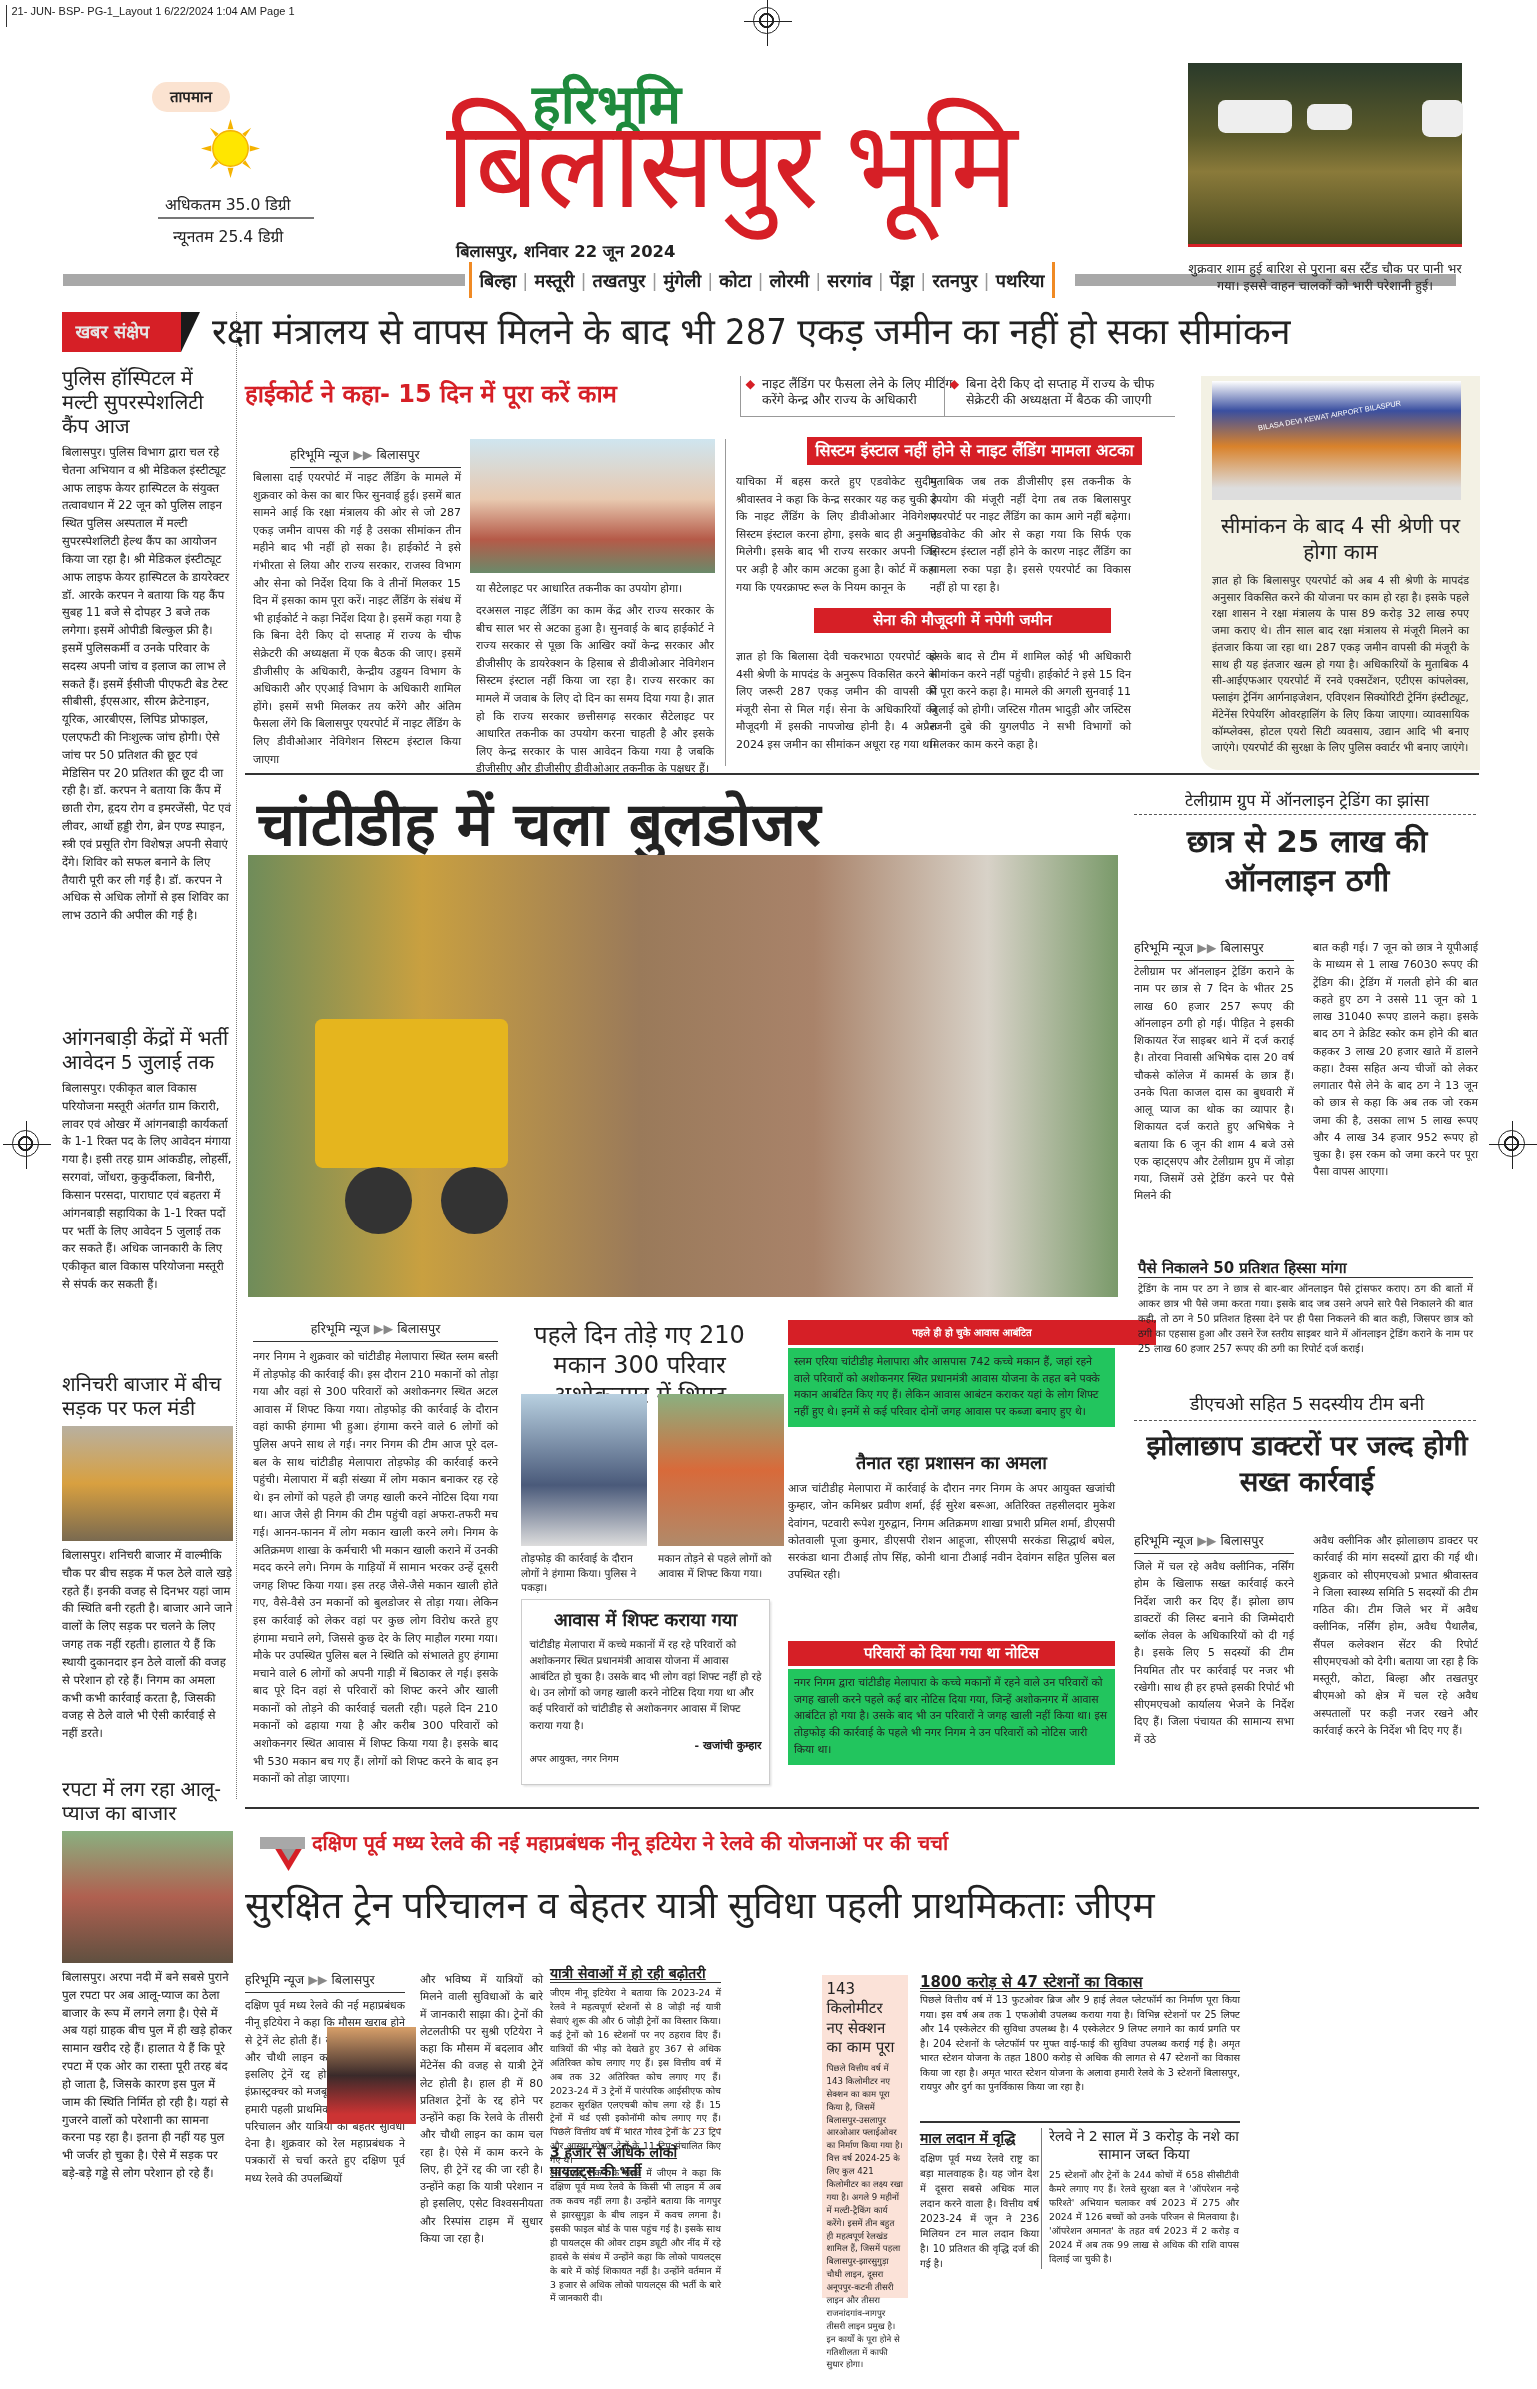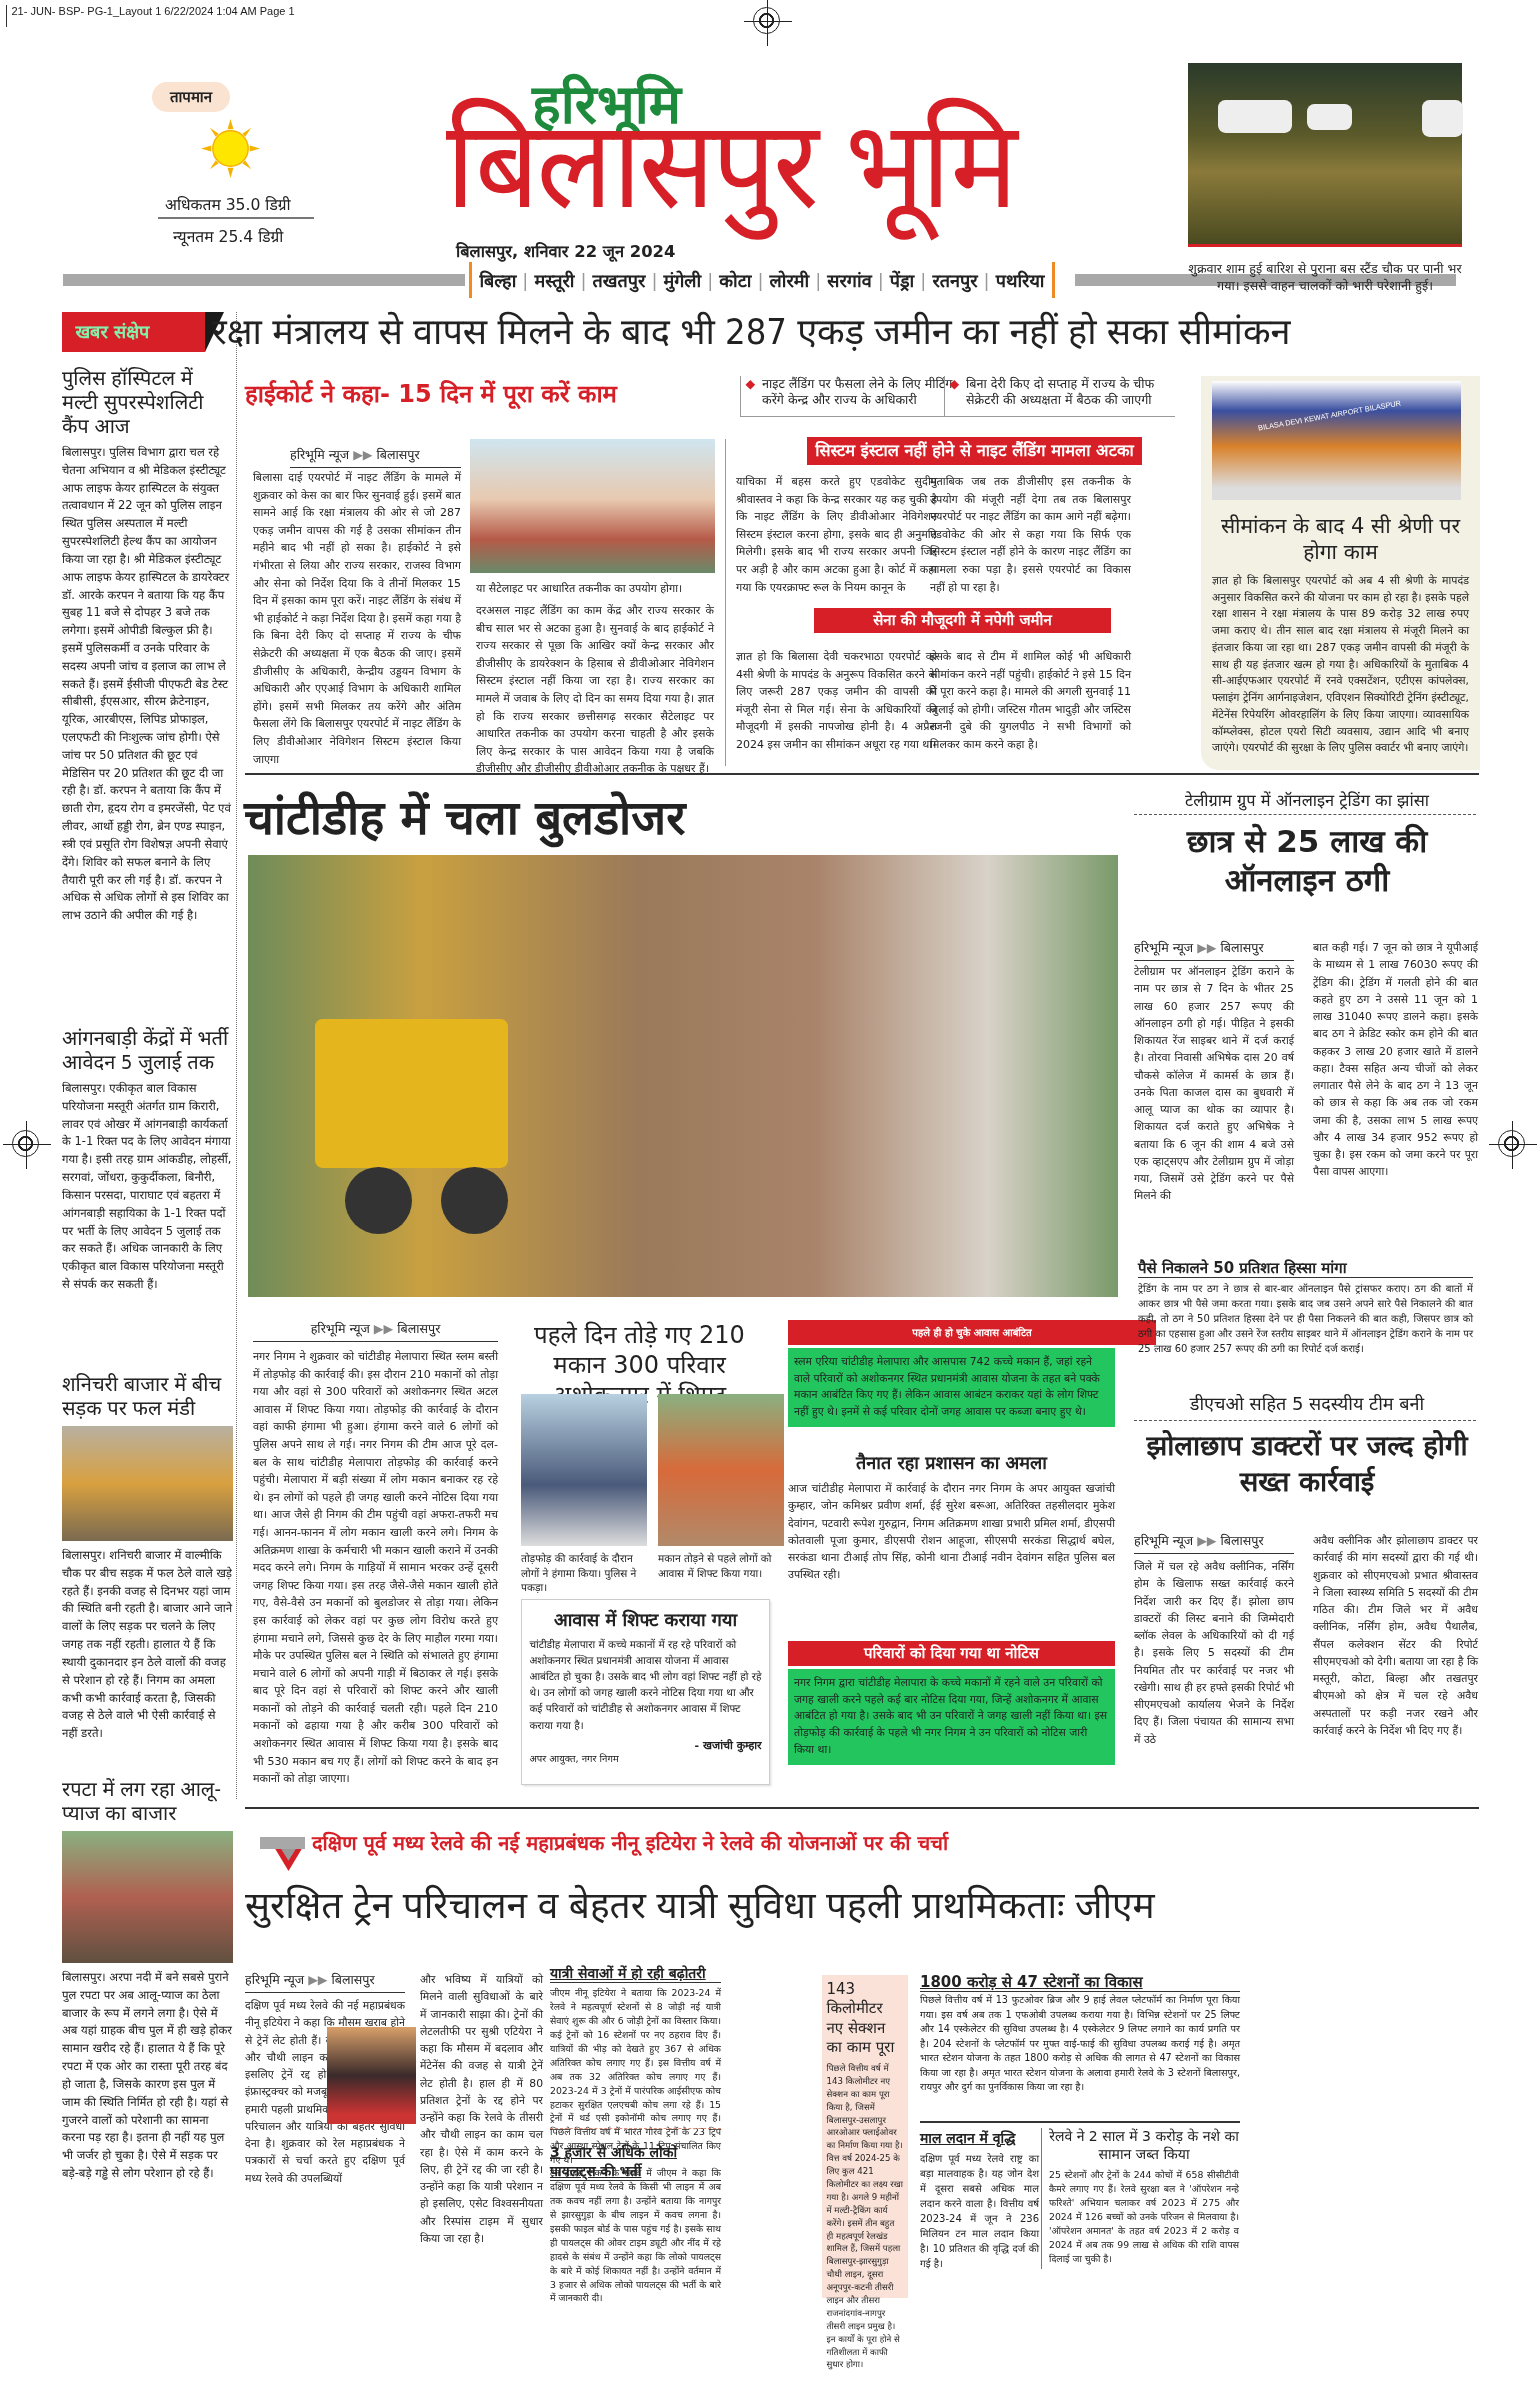--- a/index.html
+++ b/index.html
@@ -17,21 +17,21 @@
 .temp-div{left:158px;top:217px;width:156px;height:1.5px;background:#777}
 .brand-small{left:532px;top:65px;font-size:54px;font-weight:bold;color:#1e8a3c;font-family:"DejaVu Sans",sans-serif}
 .brand-big{left:446px;top:104px;font-size:122px;color:#d61f26;font-family:"DejaVu Sans Condensed","DejaVu Sans",sans-serif;letter-spacing:-3px;line-height:1;transform:scaleX(0.92);transform-origin:left}
 .dateline{left:456px;top:239px;font-size:16.4px;font-weight:bold}
 .towns{left:469px;top:262px;height:36px;display:flex;align-items:center;font-size:18px;font-weight:bold;border-left:3.7px solid #f08a24;border-right:3.7px solid #f08a24;padding:0 7.4px}
 .towns span.sep{color:#999;margin:0 6px;font-weight:normal}
 .greybar{height:12px;background:#a8a8a8}
 .top-photo{left:1188px;top:63px;width:274px;height:184px;background:linear-gradient(180deg,#2a3a2a 0%,#5b5a2a 40%,#8a7a3a 60%,#4a4a20 100%);border-bottom:3px solid #d61f26}
 .top-photo .car{position:absolute;background:#eee;border-radius:7.4px}
 .top-cap{left:1182px;top:260px;width:286px;font-size:12.6px;text-align:center;line-height:1.35}
-.khabar{left:62px;top:312px;width:143px;height:40px;background:#d61f26;color:#86efac;font-size:18px;font-weight:bold;line-height:40px;padding-left:13.4px}
+.khabar{left:62px;top:312px;width:119px;height:40px;background:#d61f26;color:#e5e5e5;font-size:18px;font-weight:bold;line-height:40px;padding-left:13.4px}
 .khabar:after{content:"";position:absolute;right:-19.3px;top:0;border-left:19.3px solid #1a1a1a;border-bottom:40px solid transparent}
 .side{left:62px;width:171px}
 .side h3{font-size:20px;font-weight:normal;line-height:1.2;font-family:"DejaVu Sans Condensed","DejaVu Sans",sans-serif}
 .side p{font-size:11.5px;line-height:1.55;margin-top:6px}
 .vdiv{width:0;border-left:0.7px dotted #777}
 .headline1{left:212px;top:312px;font-size:36px;line-height:1.1;font-family:"DejaVu Sans Condensed","DejaVu Sans",sans-serif;white-space:nowrap}
 .redsub{left:245px;top:376px;font-size:24px;color:#d61f26;font-weight:bold;white-space:nowrap}
 .kicker{font-size:12.6px;line-height:1.3;padding-left:21px;border-left:1.5px solid #999;border-bottom:1.5px solid #999;padding-bottom:7.4px}
 .kicker:before{content:"◆";position:absolute;margin-left:-16.4px;color:#d61f26}
 .byline{font-size:12.6px;border-bottom:1.5px solid #333;padding-bottom:3.7px}
@@ -164,21 +164,21 @@
 <div class="abs photo" style="left:1212px;top:381px;width:249px;height:119px;background:linear-gradient(180deg,#fff 0%,#3a4fa0 25%,#d9822b 55%,#ddd 90%)">
   <div style="position:absolute;left:45px;top:30px;color:#fff;font-size:7.4px;font-family:'Liberation Sans',sans-serif;transform:rotate(-10deg)">BILASA DEVI KEWAT AIRPORT BILASPUR</div>
 </div>
 <div class="abs" style="left:1212px;top:513px;width:257px;font-size:21px;text-align:center;line-height:1.25">सीमांकन के बाद 4 सी श्रेणी पर होगा काम</div>
 <div class="abs col" style="left:1212px;top:573px;width:257px">
     <p style="font-size:10.8px;line-height:1.55">ज्ञात हो कि बिलासपुर एयरपोर्ट को अब 4 सी श्रेणी के मापदंड अनुसार विकसित करने की योजना पर काम हो रहा है। इसके पहले रक्षा शासन ने रक्षा मंत्रालय के पास 89 करोड़ 32 लाख रुपए जमा कराए थे। तीन साल बाद रक्षा मंत्रालय से मंजूरी मिलने का इंतजार किया जा रहा था। 287 एकड़ जमीन वापसी की मंजूरी के साथ ही यह इंतजार खत्म हो गया है। अधिकारियों के मुताबिक 4 सी-आईएफआर एयरपोर्ट में रनवे एक्सटेंशन, एटीएस कांपलेक्स, फ्लाइंग ट्रेनिंग आर्गनाइजेशन, एविएशन सिक्योरिटी ट्रेनिंग इंस्टीट्यूट, मेंटेनेंस रिपेयरिंग ओवरहालिंग के लिए किया जाएगा। व्यावसायिक कॉम्प्लेक्स, होटल एयरो सिटी व्यवसाय, उद्यान आदि भी बनाए जाएंगे। एयरपोर्ट की सुरक्षा के लिए पुलिस क्वार्टर भी बनाए जाएंगे।</p>
   </div>
 
 <div class="abs hline" style="left:245px;top:773px;width:1234px"></div>
 
-<div class="abs" style="left:244px;top:794px;font-size:47px;font-weight:bold;line-height:1;white-space:nowrap">चांटीडीह में चला बुलडोजर</div>
+<div class="abs" style="left:257px;top:794px;font-size:60px;font-weight:bold;line-height:1;white-space:nowrap">चांटीडीह में चला बुलडोजर</div>
 <div class="abs photo" style="left:248px;top:855px;width:870px;height:442px;background:linear-gradient(90deg,#6f8c5a 0%,#c9a040 20%,#9a7a5a 45%,#a9836a 65%,#d8d2c8 85%,#7a9a6a 100%)">
   <div style="position:absolute;left:67px;top:164px;width:193px;height:149px;background:#e5b51e;border-radius:7.4px"></div>
   <div style="position:absolute;left:97px;top:312px;width:67px;height:67px;border-radius:50%;background:#333"></div>
   <div style="position:absolute;left:193px;top:312px;width:67px;height:67px;border-radius:50%;background:#333"></div>
 </div>
 
 <div class="abs byline" style="left:253px;top:1320px;width:245px;text-align:center">
   <span>हरिभूमि न्यूज</span> <span style="color:#888">▶▶</span> <span>बिलासपुर</span>
 </div>
 <div class="abs col" style="left:253px;top:1348px;width:245px">

